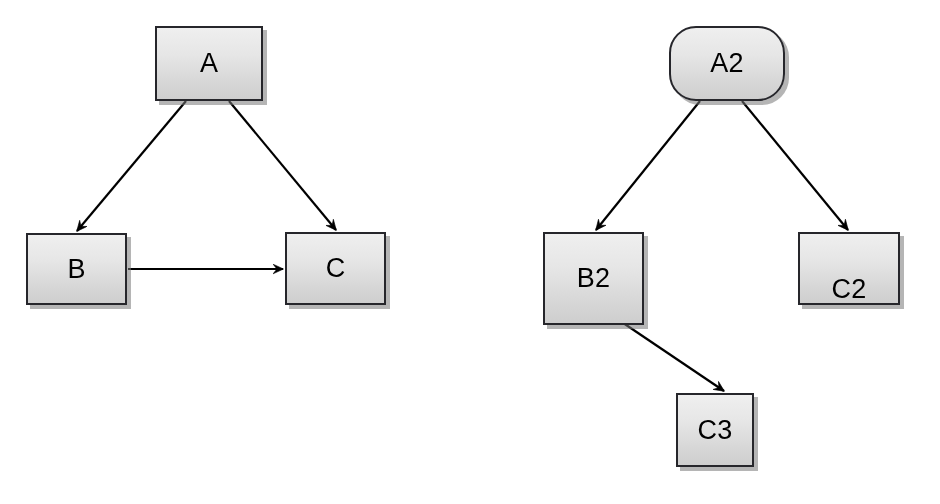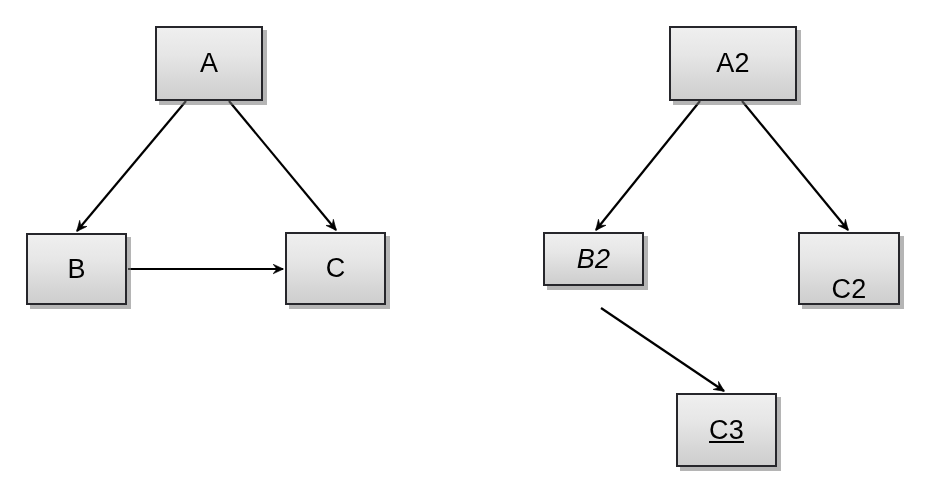--- a/index.html
+++ b/index.html
@@ -72,27 +72,27 @@
   <div id="nodes">
       <div class="node" style="left: 155px; top: 26px; width: 108px; height: 75px;">
         <span class="node-label">A</span>
       </div>
       <div class="node" style="left: 26px; top: 233px; width: 101px; height: 72px;">
         <span class="node-label">B</span>
       </div>
       <div class="node" style="left: 285px; top: 232px; width: 101px; height: 73px;">
         <span class="node-label">C</span>
       </div>
-      <div class="node" style="left: 669px; top: 26px; width: 128px; height: 75px;">
+      <div class="node" style="left: 669px; top: 26px; width: 116px; height: 75px; border-radius: 27px;">
         <span class="node-label">A2</span>
       </div>
-      <div class="node" style="left: 543px; top: 232px; width: 101px; height: 54px; font-style: italic;">
+      <div class="node" style="left: 543px; top: 232px; width: 101px; height: 93px;">
         <span class="node-label">B2</span>
       </div>
       <div class="node" style="left: 798px; top: 232px; width: 102px; height: 73px; align-items: flex-end;">
         <span class="node-label">C2</span>
       </div>
-      <div class="node" style="left: 676px; top: 393px; width: 101px; height: 74px; text-decoration: underline;">
+      <div class="node" style="left: 676px; top: 393px; width: 78px; height: 74px;">
         <span class="node-label">C3</span>
       </div>
     </div>
 
 </div>
 
 </body></html>

